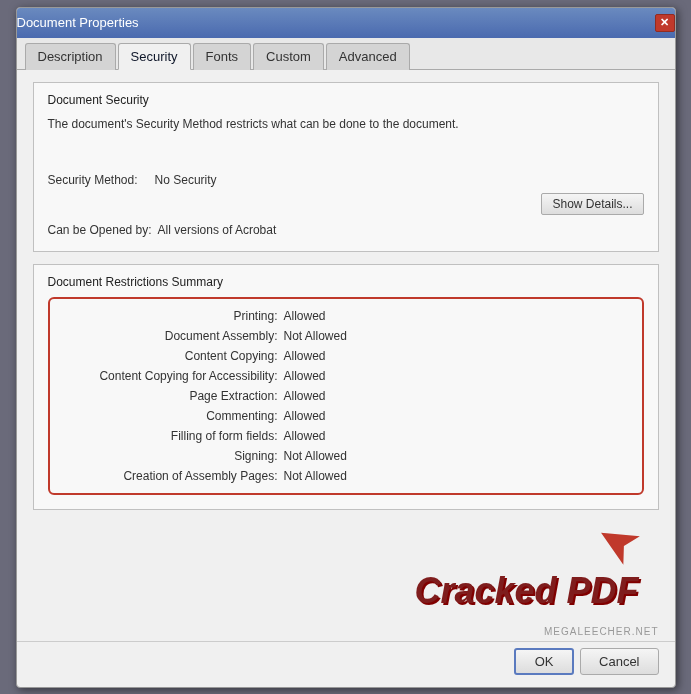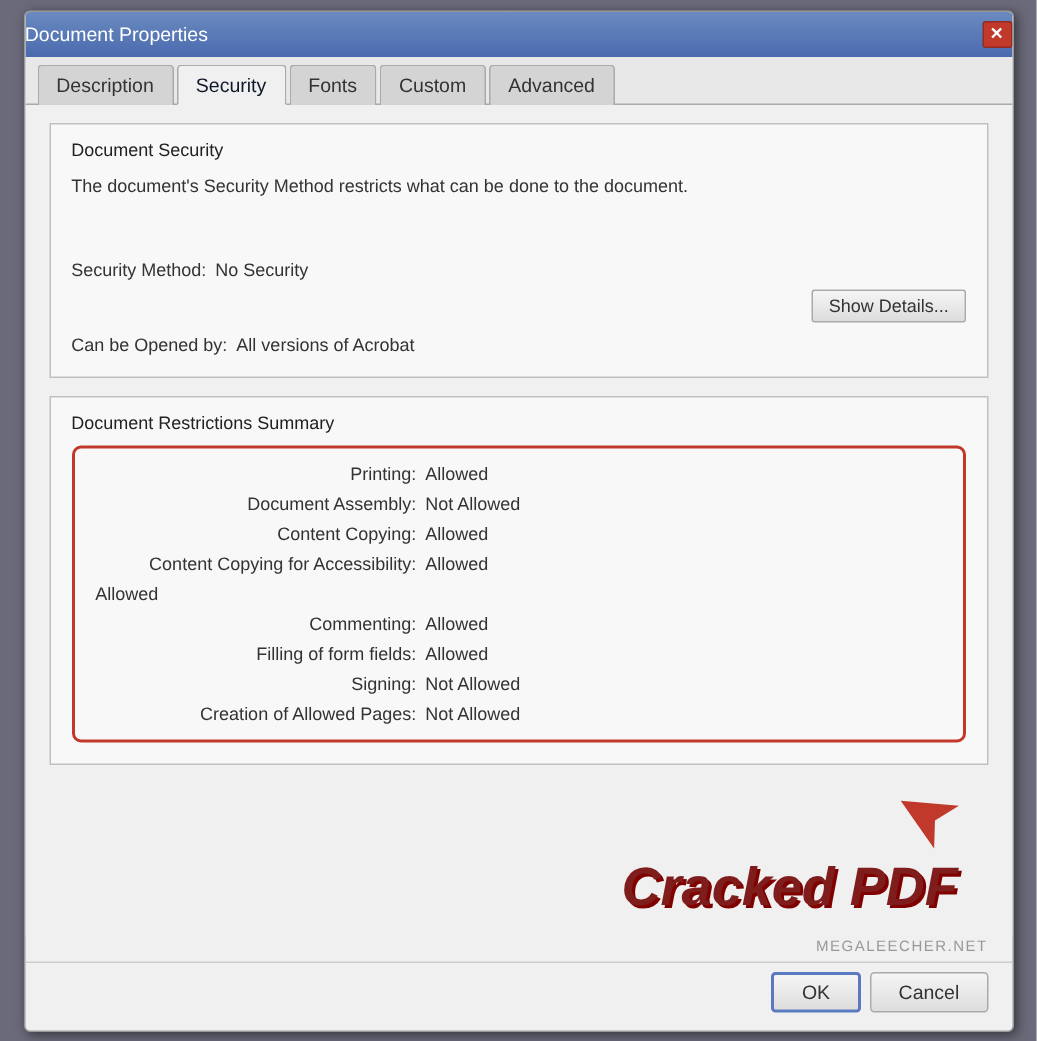--- a/index.html
+++ b/index.html
@@ -98,21 +98,21 @@
     }
     .security-method-row {
       display: flex;
       align-items: center;
       justify-content: space-between;
       margin-bottom: 8px;
     }
     .security-method-left {
       display: flex;
       align-items: flex-start;
-      gap: 6px;
+      gap: 17px;
     }
     .field-label {
       font-size: 12px;
       color: #333;
     }
     .field-value {
       font-size: 12px;
       color: #333;
     }
     .show-details-btn {
@@ -253,36 +253,37 @@
           </div>
           <div class="restriction-row">
             <span class="restriction-label">Content Copying:</span>
             <span class="restriction-value">Allowed</span>
           </div>
           <div class="restriction-row">
             <span class="restriction-label">Content Copying for Accessibility:</span>
             <span class="restriction-value">Allowed</span>
           </div>
           <div class="restriction-row">
+            <span class="restriction-label">Page Extraction:</span>
             <span class="restriction-value">Allowed</span>
           </div>
           <div class="restriction-row">
             <span class="restriction-label">Commenting:</span>
             <span class="restriction-value">Allowed</span>
           </div>
           <div class="restriction-row">
             <span class="restriction-label">Filling of form fields:</span>
             <span class="restriction-value">Allowed</span>
           </div>
           <div class="restriction-row">
             <span class="restriction-label">Signing:</span>
             <span class="restriction-value">Not Allowed</span>
           </div>
           <div class="restriction-row">
-            <span class="restriction-label">Creation of Allowed Pages:</span>
+            <span class="restriction-label">Creation of Assembly Pages:</span>
             <span class="restriction-value">Not Allowed</span>
           </div>
         </div>
     </div>
 
     <div class="cracked-arrow">
       <div style="display:flex; flex-direction:column; align-items:flex-end; gap:0;">
         <div style="display:flex; align-items:center; gap:4px; justify-content:flex-end;">
           <span style="font-size:52px; color:#c0392b; transform:rotate(210deg); display:inline-block; line-height:1;">➤</span>
         </div>

